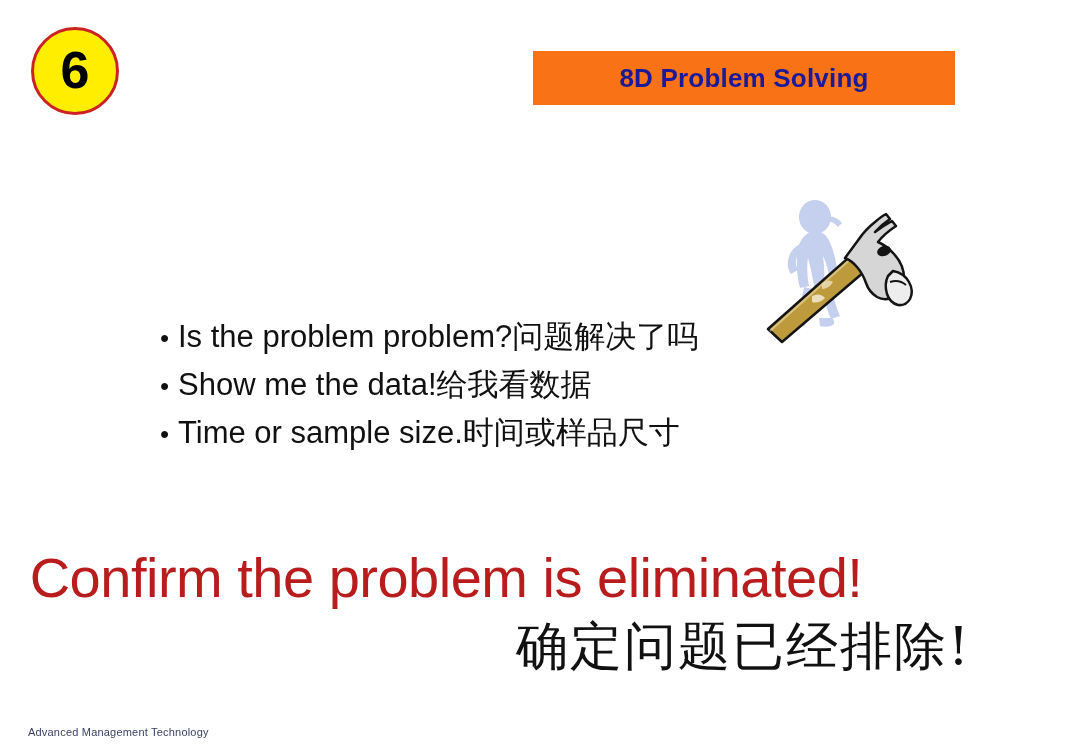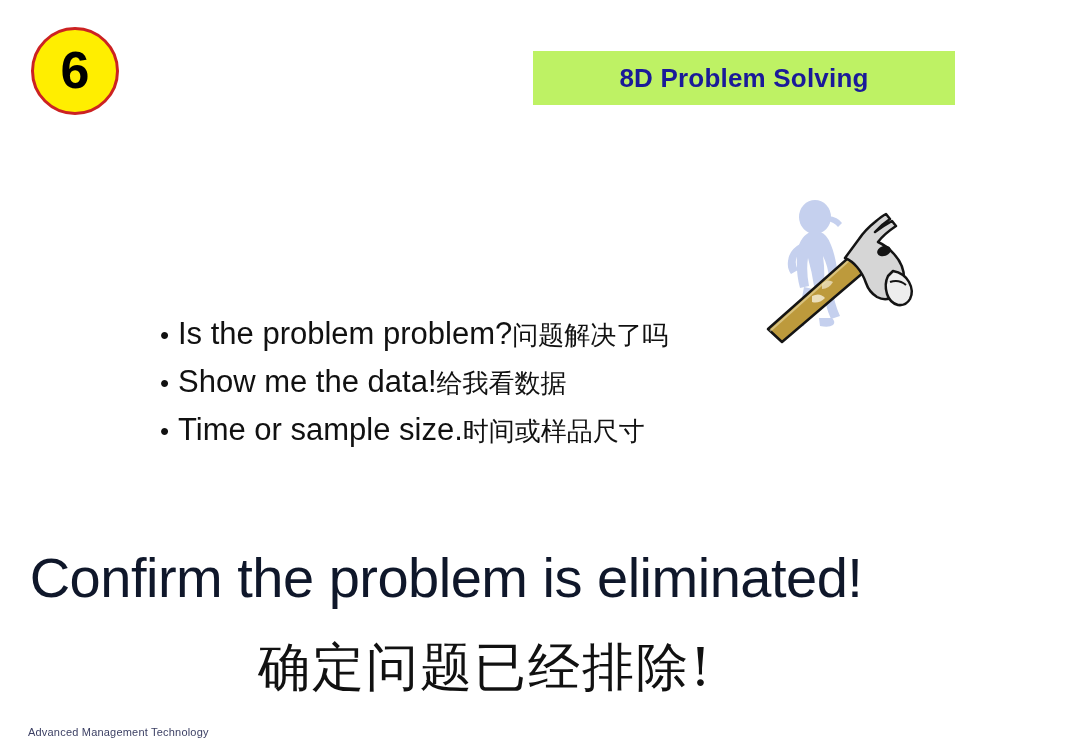--- a/index.html
+++ b/index.html
@@ -66,21 +66,21 @@
     white-space: nowrap;
   }
 
   
   #banner {
     position: absolute;
     left: 533px;
     top: 51px;
     width: 422px;
     height: 54px;
-    background: #bef264;
+    background: #f97316;
     display: flex;
     align-items: center;
     justify-content: center;
   }
   #banner .banner-text {
     font-size: 26px;
     font-weight: bold;
     color: #1a1a99;
     letter-spacing: 0.2px;
     white-space: nowrap;
@@ -114,41 +114,41 @@
     width: 18px;
     flex: none;
   }
   #bullets .btext {
     font-size: 31px;
     color: #111111;
     white-space: nowrap;
   }
   #bullets .btext .zh {
     font-family: "DejaVu Serif", "Liberation Serif", serif;
-    font-size: 26px;
+    font-size: 31px;
   }
 
   
   #conclusion-en {
     position: absolute;
     left: 0;
     top: 545px;
     width: 892px;
     text-align: center;
     font-size: 56px;
-    color: #0f172a;
+    color: #b91c1c;
     letter-spacing: -0.5px;
     white-space: nowrap;
   }
   #conclusion-zh {
     position: absolute;
     left: 0;
-    top: 633px;
+    top: 612px;
     width: 971px;
-    text-align: center;
+    text-align: right;
     font-family: "DejaVu Serif", "Liberation Serif", serif;
     font-size: 52px;
     color: #111111;
     letter-spacing: 2px;
     white-space: nowrap;
   }
 
   
   #footer {
     position: absolute;

